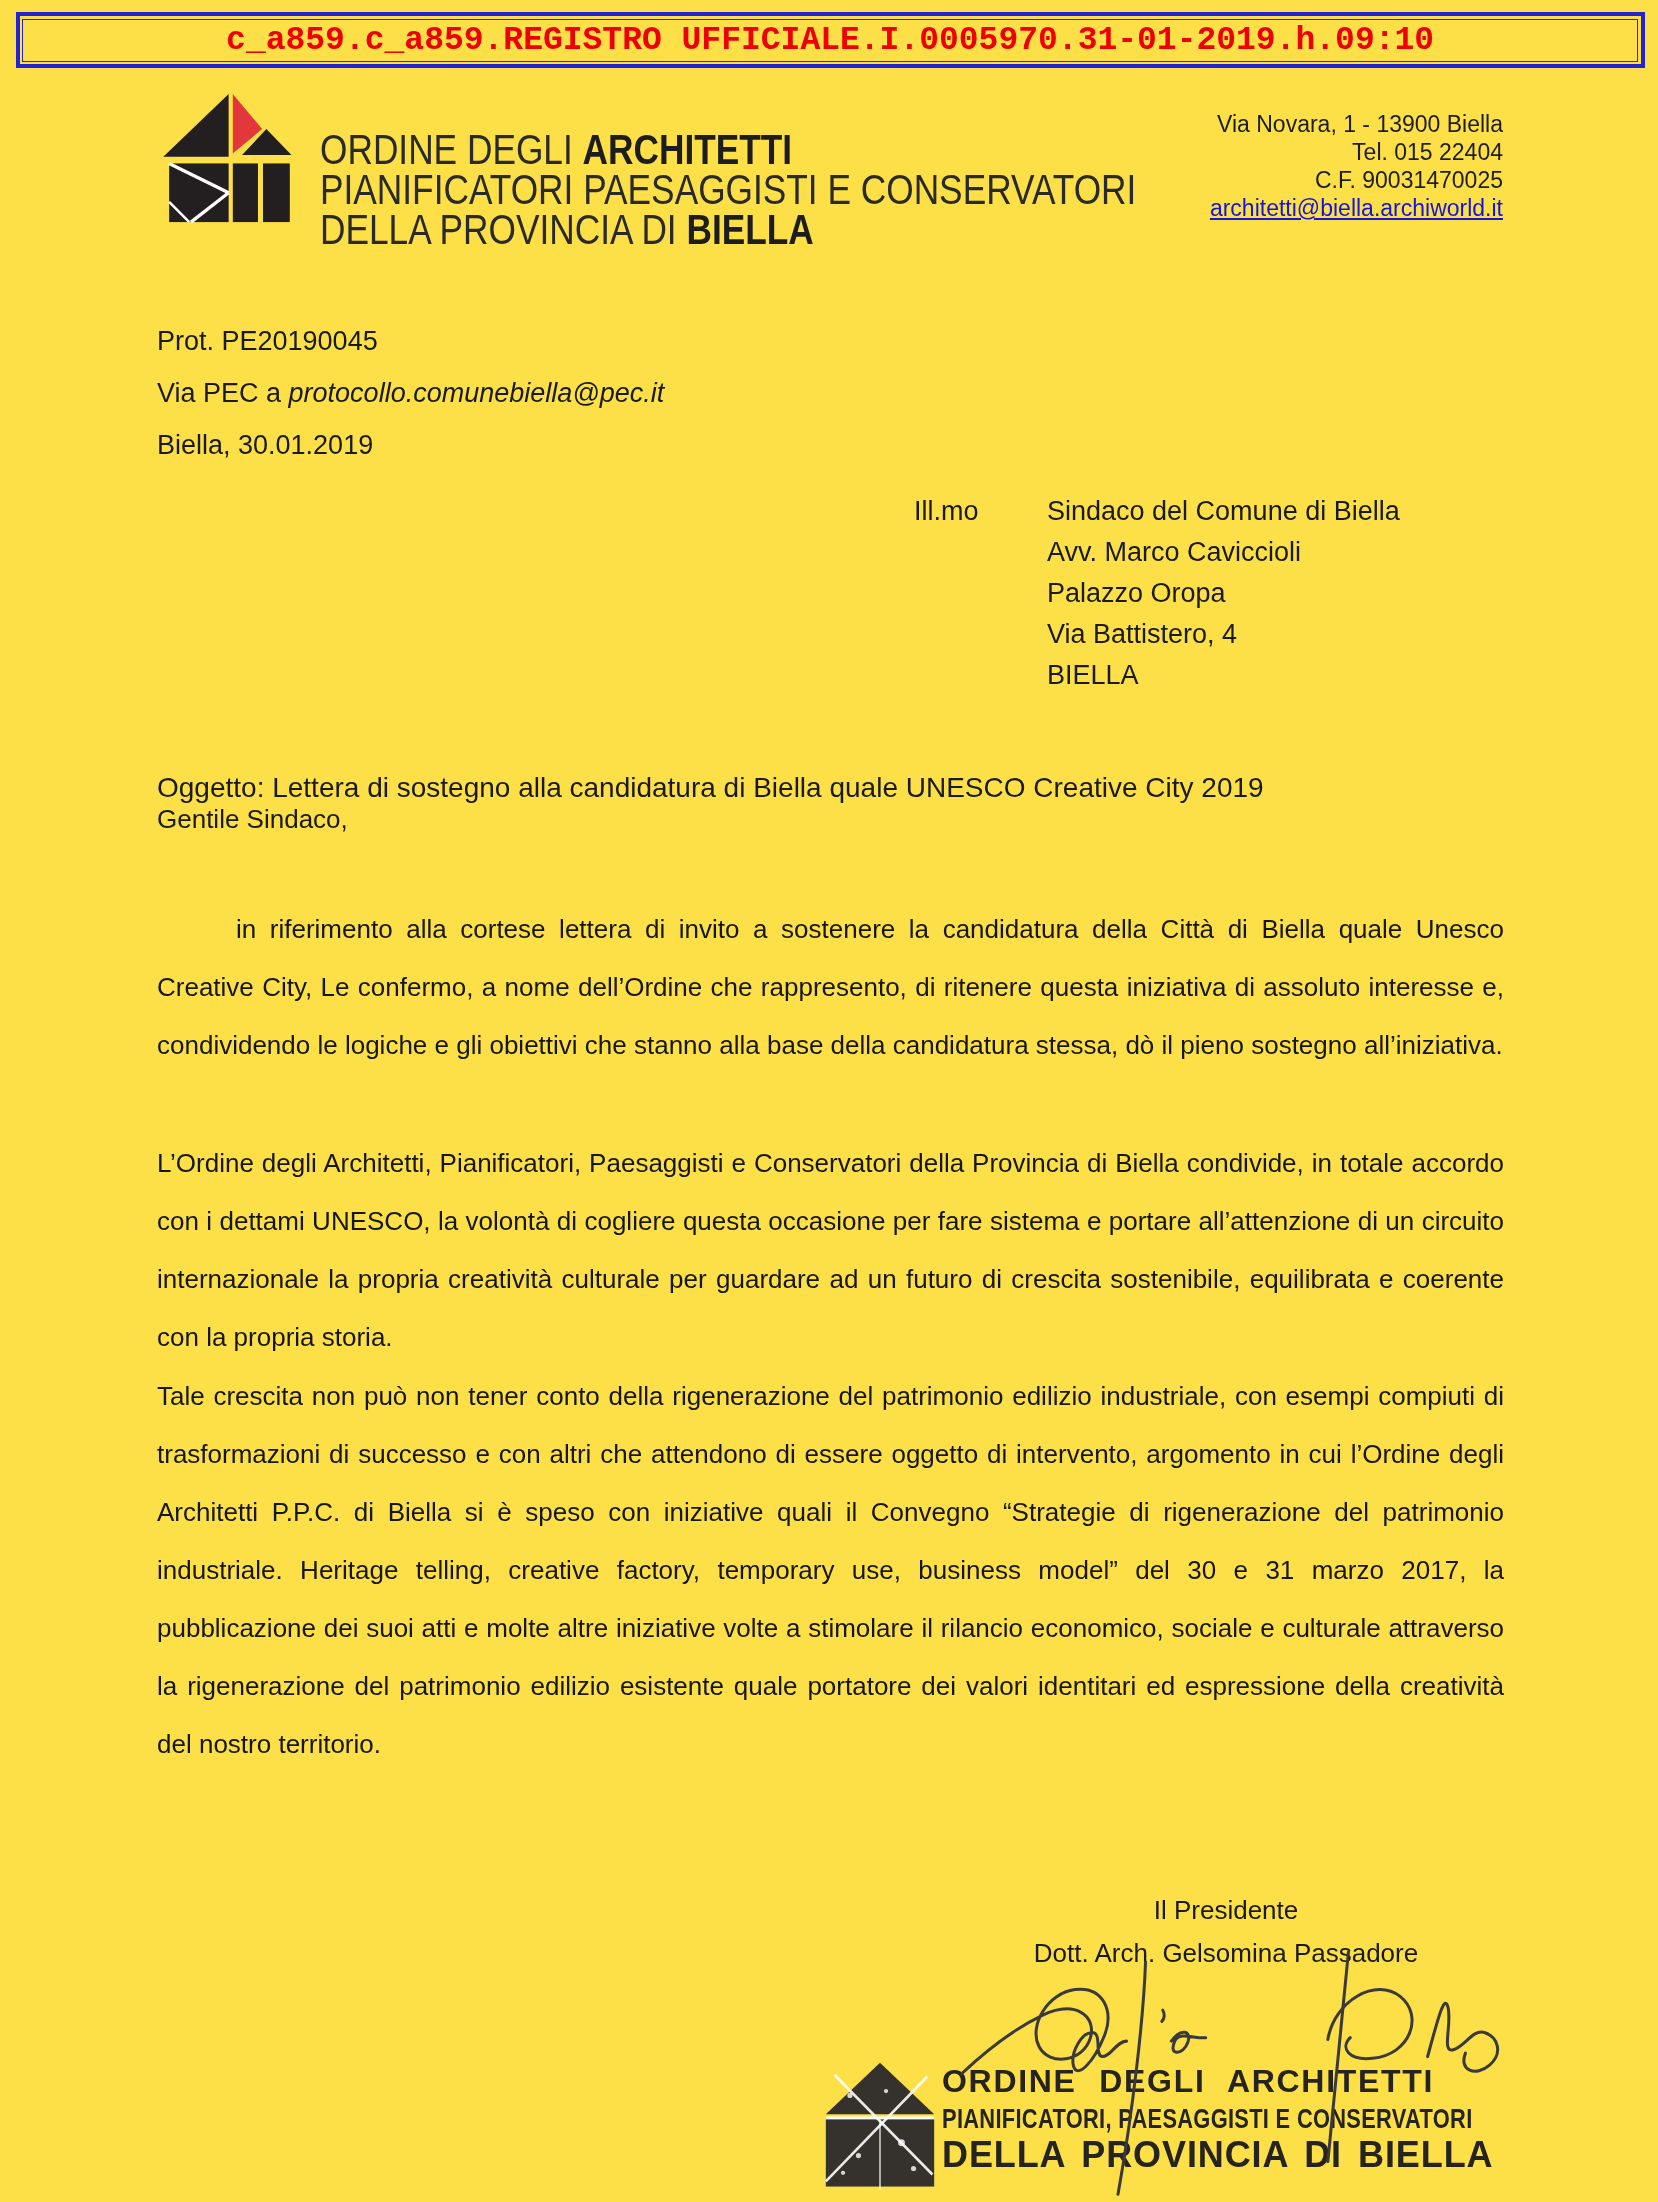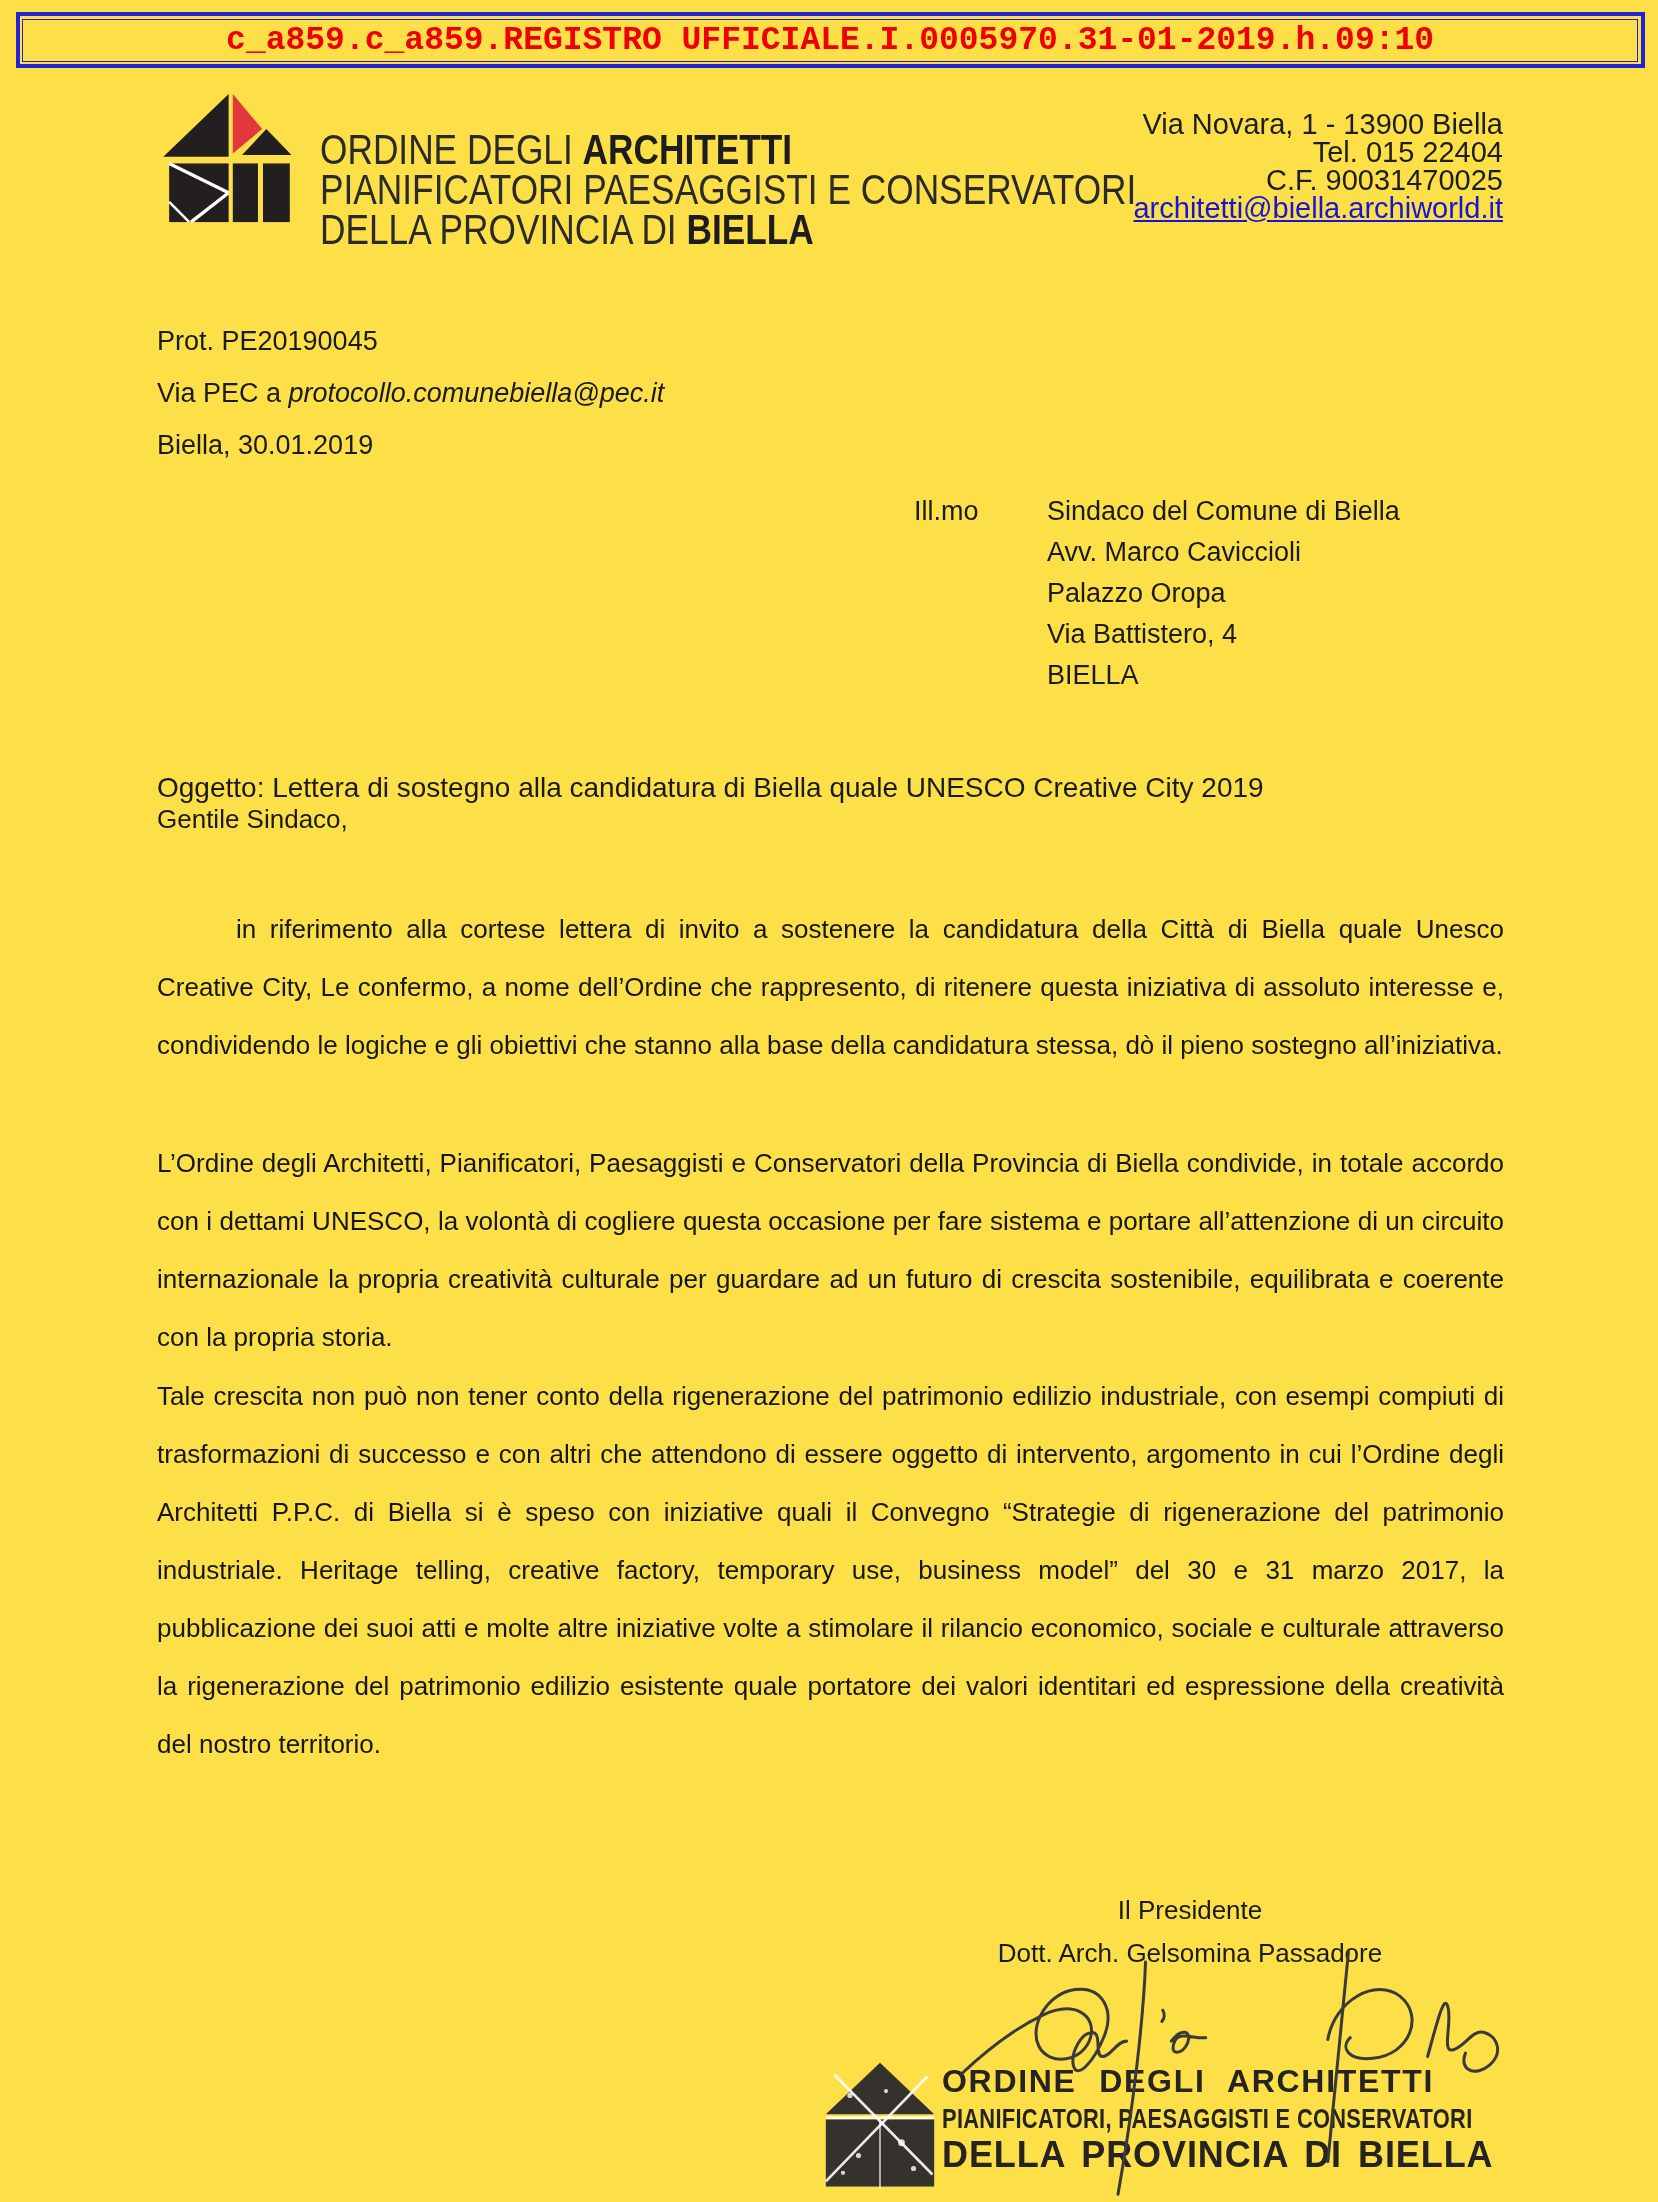--- a/index.html
+++ b/index.html
@@ -12,41 +12,41 @@
   .banner-inner{width:100%;height:100%;border:1.7px solid #2323d3;box-sizing:border-box;
                 display:flex;align-items:center;justify-content:center;}
   .banner-text{font-family:"Liberation Mono",monospace;font-weight:bold;font-size:33px;
                color:#ef0000;white-space:nowrap;letter-spacing:0;}
 
   
   .logo-icon{position:absolute;left:159px;top:83px;}
   .logo-text{position:absolute;left:320px;top:129px;transform:scaleX(0.82);transform-origin:left top;
              font-size:43px;line-height:40px;color:#2a2a2a;letter-spacing:0px;white-space:nowrap;}
   .logo-text b{font-weight:bold;color:#1d1d1d;}
-  .contact{position:absolute;right:156px;top:110px;text-align:right;font-size:29px;line-height:28px;color:#1d1d1d;}
+  .contact{position:absolute;right:156px;top:110px;text-align:right;font-size:23px;line-height:28px;color:#1d1d1d;}
   .contact a{color:#1414dd;text-decoration:underline;}
 
   
   .meta{position:absolute;left:157px;top:315px;font-size:27px;line-height:52px;}
   .meta .em{font-style:italic;}
   .honorific{position:absolute;left:914px;top:491px;font-size:27px;line-height:41px;}
   .recipient{position:absolute;left:1047px;top:491px;font-size:27px;line-height:41px;}
 
   
   .subject{position:absolute;left:157px;top:772px;font-size:28px;}
   .salutation{position:absolute;left:157px;top:804px;font-size:26px;text-align:right;}
   .para{position:absolute;left:157px;width:1347px;font-size:26px;line-height:58px;
         text-align:justify;color:#161616;}
   #para1{top:900px;text-indent:79px;}
   #para2{top:1134px;}
   #para3{top:1367px;}
   .closing{position:absolute;left:157px;top:1803px;font-size:26px;}
 
   
-  .sig-block{position:absolute;left:936px;top:1889px;width:508px;text-align:center;
+  .sig-block{position:absolute;left:972px;top:1889px;width:508px;text-align:center;
              font-size:26px;line-height:43px;}
   .sig-svg{position:absolute;left:946px;top:1936px;}
 
   
   .stamp-icon{position:absolute;left:824px;top:2061px;}
   .stamp-line{position:absolute;color:#262421;white-space:nowrap;font-weight:bold;}
   #stamp-l1{left:942px;top:2063px;font-size:32px;letter-spacing:1.7px;word-spacing:12px;}
   #stamp-l2{left:942px;top:2103px;font-size:28px;transform:scaleX(0.78);transform-origin:left top;letter-spacing:0.4px;}
   #stamp-l3{left:942px;top:2134px;font-size:36px;letter-spacing:0.9px;word-spacing:5.2px;}
 </style>

